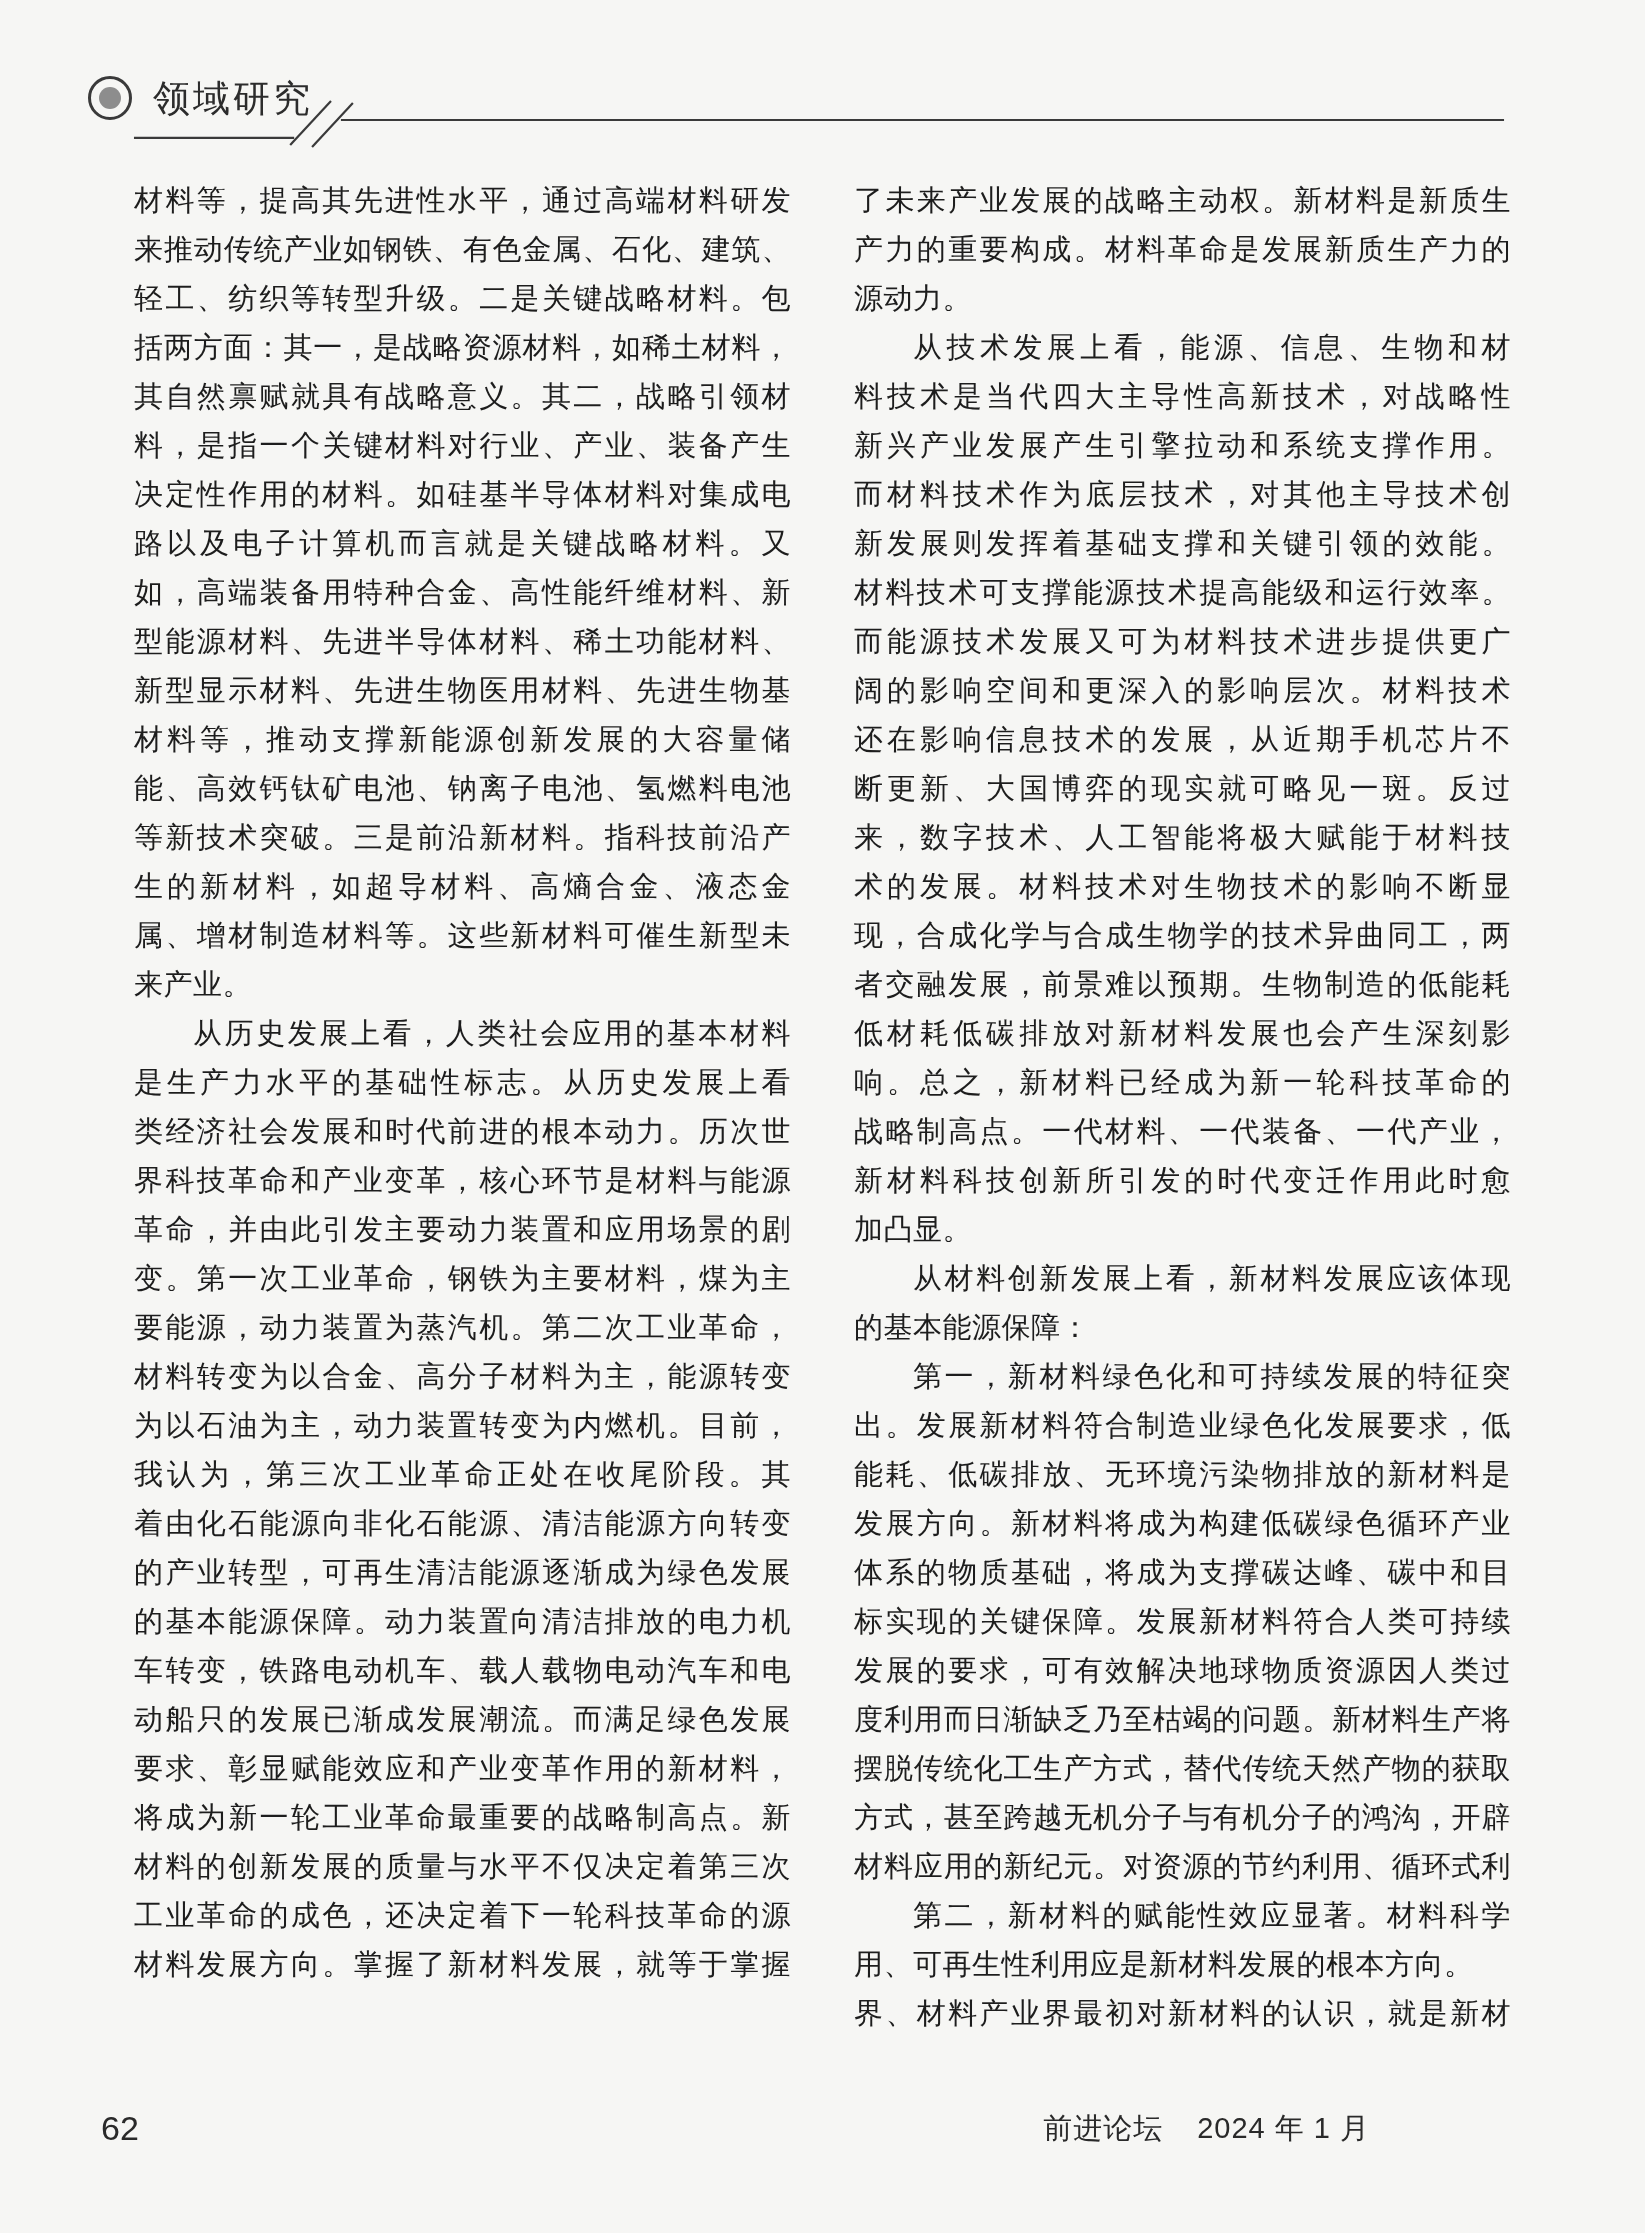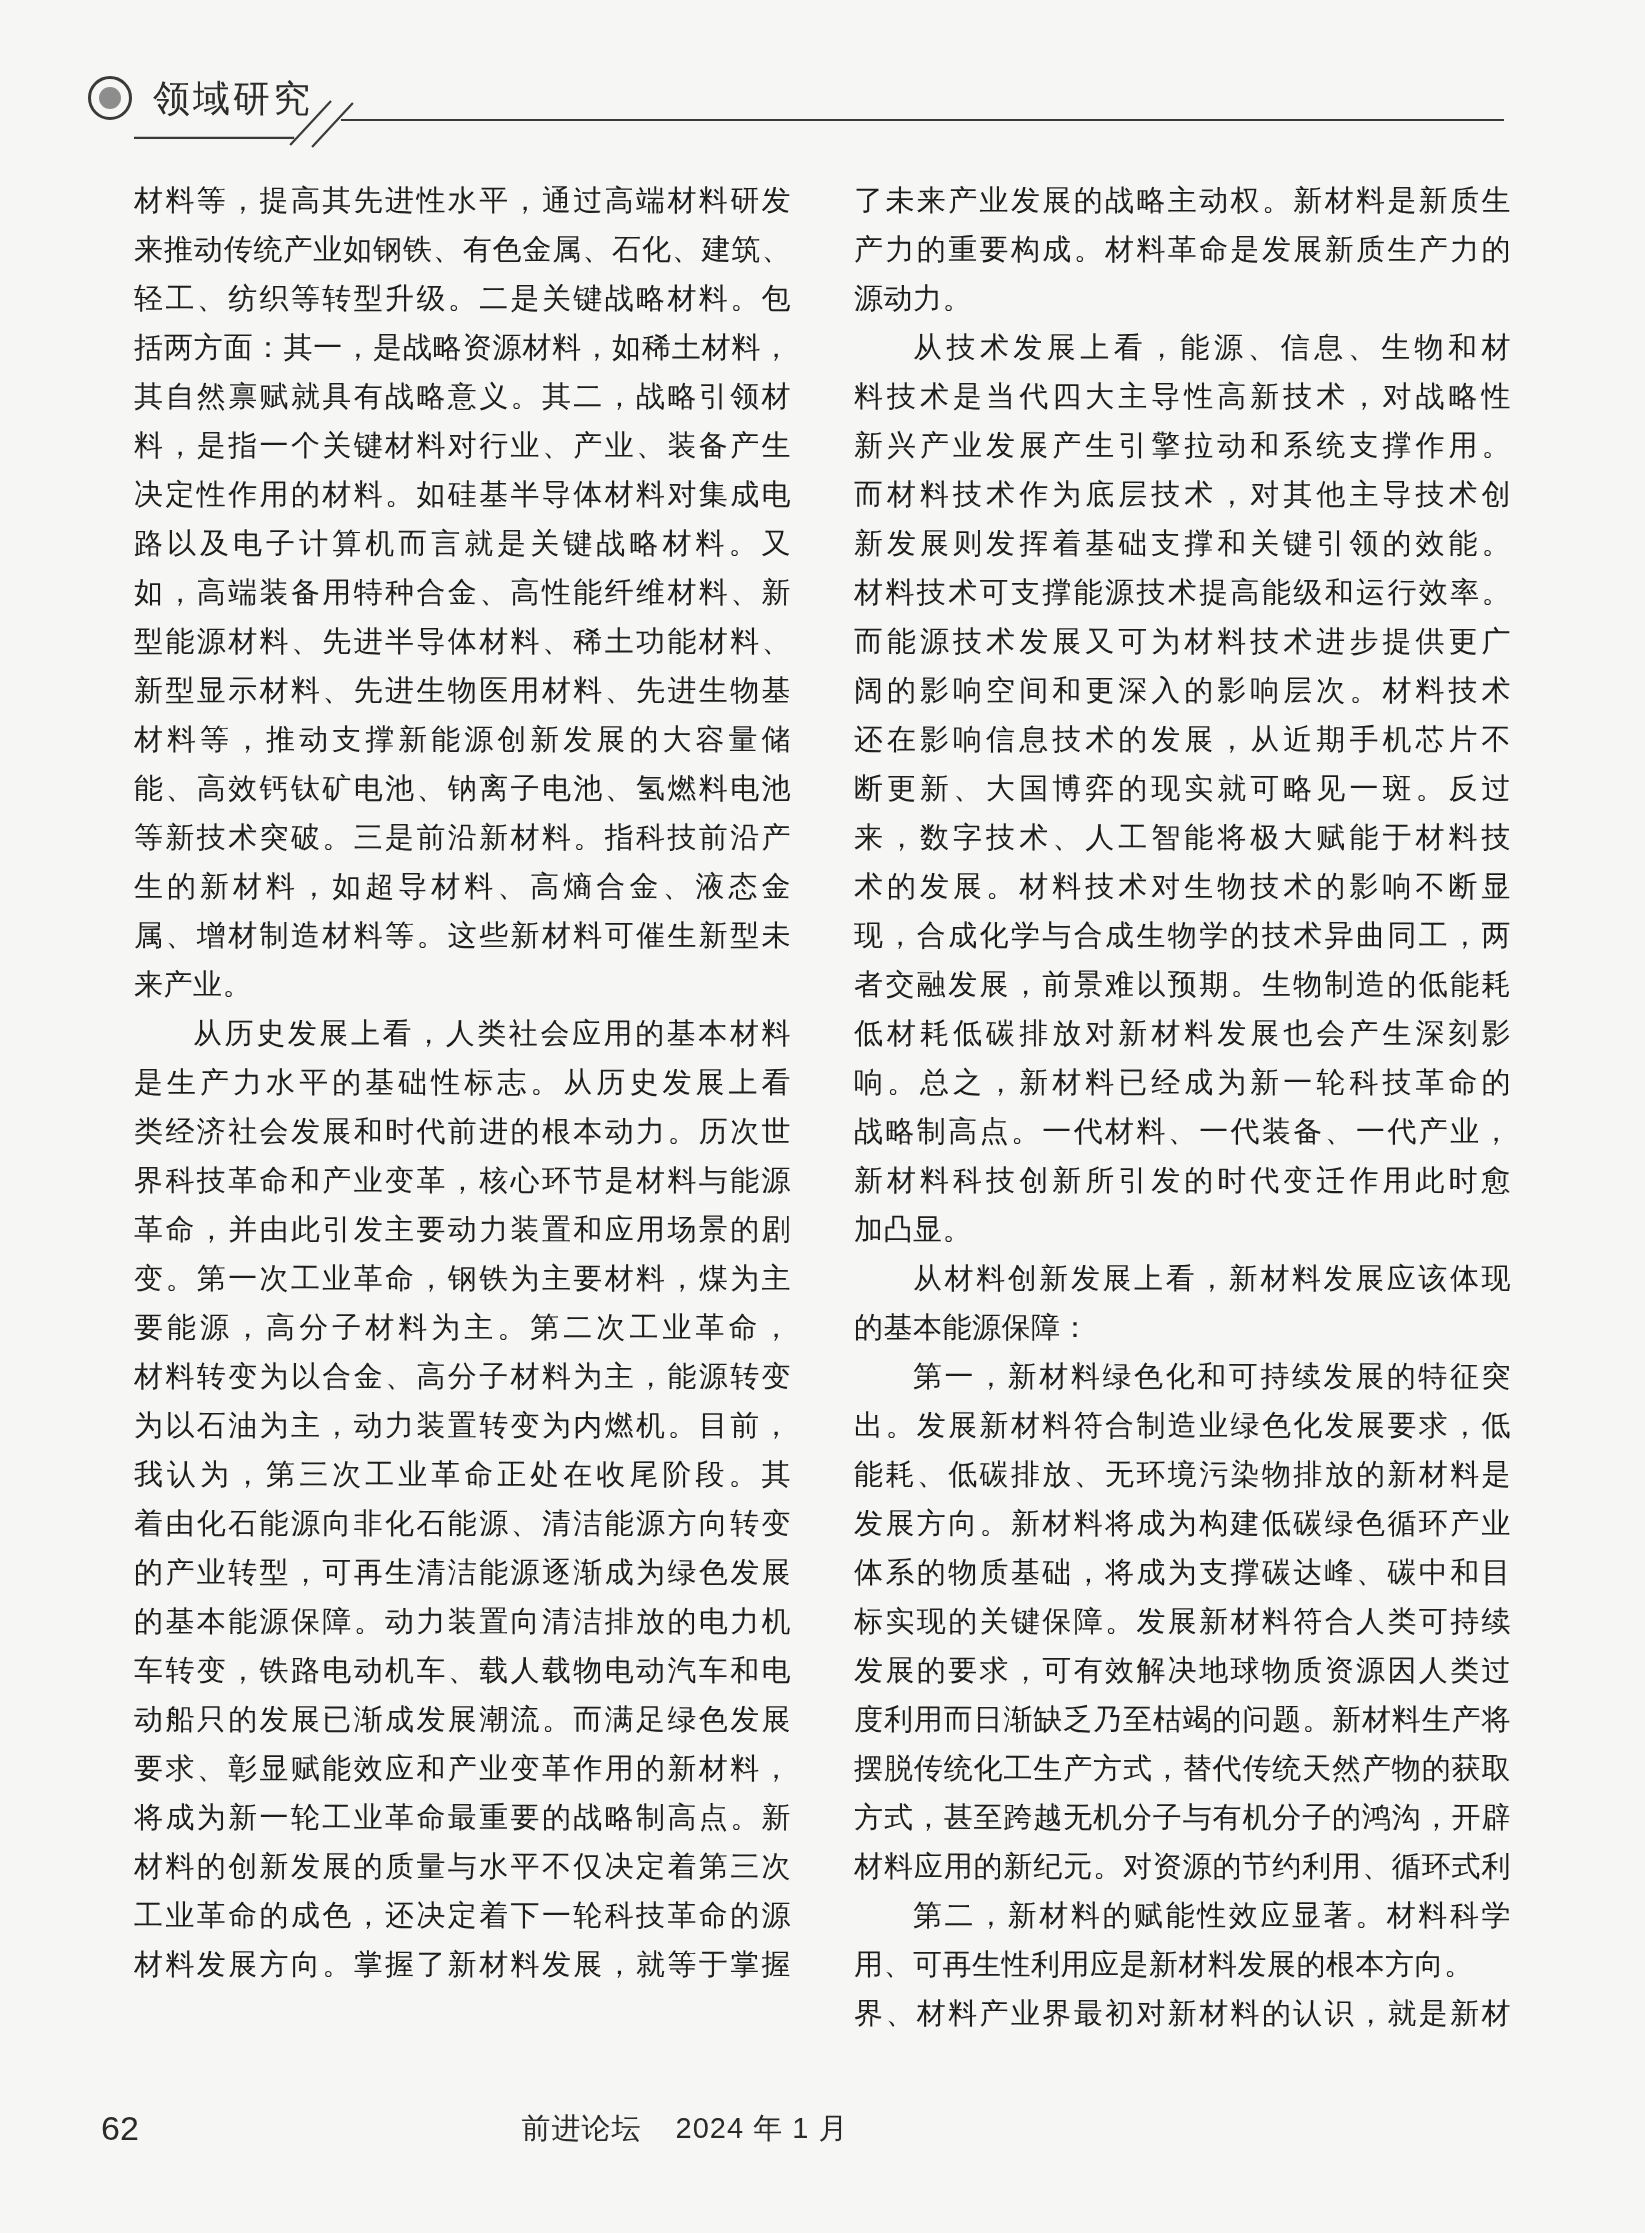--- a/index.html
+++ b/index.html
@@ -46,21 +46,21 @@
   .line.end{text-align-last:left;}
   .line.indent{padding-left:59px;}
   
   .footer-num{
     position:absolute;left:101px;top:2109px;
     font-family:"Liberation Sans","DejaVu Sans",sans-serif;
     font-size:34px;color:#2a2a2a;
   }
   .footer-center{
     position:absolute;left:0;top:2109px;width:1370px;
-    text-align:center;
+    text-align:right;
     font-family:"Liberation Sans","DejaVu Sans",sans-serif;
     font-size:29px;color:#2a2a2a;letter-spacing:1px;
   }
   .footer-center .gap{display:inline-block;width:34px;}
 </style>
 </head>
 <body>
 
 <div class="page">
 
@@ -92,21 +92,21 @@
       <div class="line">等新技术突破。三是前沿新材料。指科技前沿产</div>
       <div class="line">生的新材料，如超导材料、高熵合金、液态金</div>
       <div class="line">属、增材制造材料等。这些新材料可催生新型未</div>
       <div class="line end">来产业。</div>
       <div class="line indent">从历史发展上看，人类社会应用的基本材料</div>
       <div class="line">是生产力水平的基础性标志。从历史发展上看</div>
       <div class="line">类经济社会发展和时代前进的根本动力。历次世</div>
       <div class="line">界科技革命和产业变革，核心环节是材料与能源</div>
       <div class="line">革命，并由此引发主要动力装置和应用场景的剧</div>
       <div class="line">变。第一次工业革命，钢铁为主要材料，煤为主</div>
-      <div class="line">要能源，高分子材料为主。第二次工业革命，</div>
+      <div class="line">要能源，动力装置为蒸汽机。第二次工业革命，</div>
       <div class="line">材料转变为以合金、高分子材料为主，能源转变</div>
       <div class="line">为以石油为主，动力装置转变为内燃机。目前，</div>
       <div class="line">我认为，第三次工业革命正处在收尾阶段。其</div>
       <div class="line">着由化石能源向非化石能源、清洁能源方向转变</div>
       <div class="line">的产业转型，可再生清洁能源逐渐成为绿色发展</div>
       <div class="line">的基本能源保障。动力装置向清洁排放的电力机</div>
       <div class="line">车转变，铁路电动机车、载人载物电动汽车和电</div>
       <div class="line">动船只的发展已渐成发展潮流。而满足绿色发展</div>
       <div class="line">要求、彰显赋能效应和产业变革作用的新材料，</div>
       <div class="line">将成为新一轮工业革命最重要的战略制高点。新</div>

